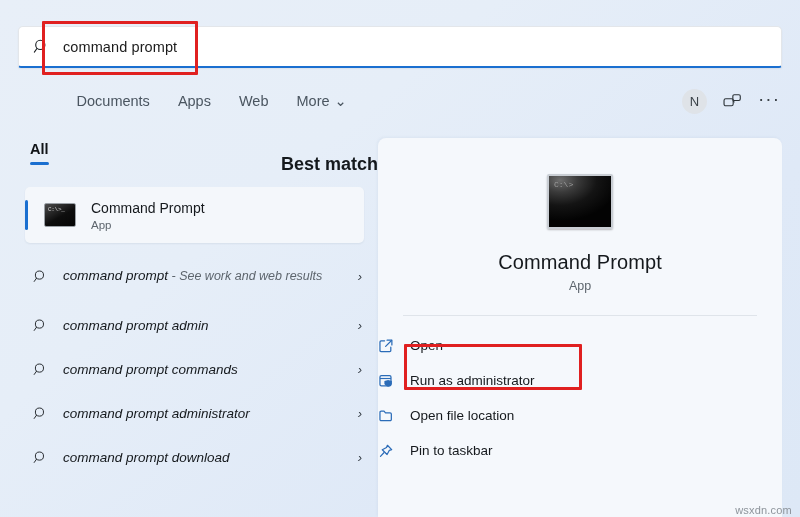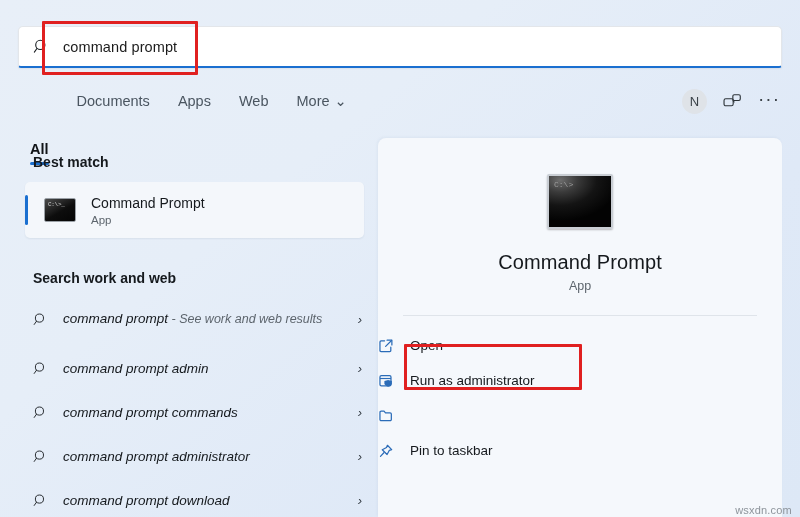--- a/index.html
+++ b/index.html
@@ -145,24 +145,25 @@
   
   .left-col {
     position: absolute;
     left: 0;
     top: 132px;
     width: 378px;
     height: 385px;
     overflow: hidden;
   }
   .section-title {
-    font-size: 14px;
+    font-size: 18px;
     font-weight: 700;
     color: #15191d;
     margin: 22px 0 0 33px;
+    text-align: right;
   }
   #sec-web { margin-top: 32px; }
 
   .bestmatch {
     position: relative;
     margin: 12px 14px 0 25px;
     height: 56px;
     border-radius: 5px;
     background: #f4f7fb;
     display: flex;
@@ -378,21 +379,20 @@
   <div class="bestmatch">
     <div class="cmd-icon">
       <span class="prompt">C:\&gt;_</span>
     </div>
     <div class="bm-text">
       <div class="bm-title">Command Prompt</div>
       <div class="bm-sub">App</div>
     </div>
   </div>
 
-  <div class="section-title" id="sec-web">Search work and web</div>
 
   <div class="sugg-list">
 
     <div class="sugg tall">
       <span class="mag">
         <svg width="15" height="15" viewBox="0 0 20 20" fill="none">
           <circle cx="8.6" cy="8.1" r="5.4" stroke="#1b1f23" stroke-width="1.25"></circle>
           <line x1="4.6" y1="12.4" x2="1.6" y2="16.6" stroke="#1b1f23" stroke-width="1.25" stroke-linecap="round"></line>
         </svg>
       </span>
@@ -481,20 +481,21 @@
       </span>
       <span class="act-label">Run as administrator</span>
     </div>
 
     <div class="action">
       <span class="act-icon">
         <svg width="16" height="16" viewBox="0 0 18 18" fill="none">
           <path d="M2.2 5.0 A1.4 1.4 0 0 1 3.6 3.6 H6.8 L8.4 5.4 H13.6 A1.4 1.4 0 0 1 15.0 6.8 V12.8 A1.4 1.4 0 0 1 13.6 14.2 H3.6 A1.4 1.4 0 0 1 2.2 12.8 Z" stroke="#2b6cb8" stroke-width="1.4" stroke-linejoin="round"></path>
         </svg>
       </span>
+      <span class="act-label">Open file location</span>
     </div>
 
 
     <div class="action">
       <span class="act-icon">
         <svg width="16" height="16" viewBox="0 0 18 18" fill="none">
           <path d="M10.6 2.6 L15.4 7.4 L12.8 8.2 L10.2 13.0 L4.8 7.6 L9.6 5.0 Z" stroke="#2b6cb8" stroke-width="1.4" stroke-linejoin="round"></path>
           <line x1="6.6" y1="11.0" x2="2.8" y2="15.0" stroke="#2b6cb8" stroke-width="1.4" stroke-linecap="round"></line>
         </svg>
       </span>

